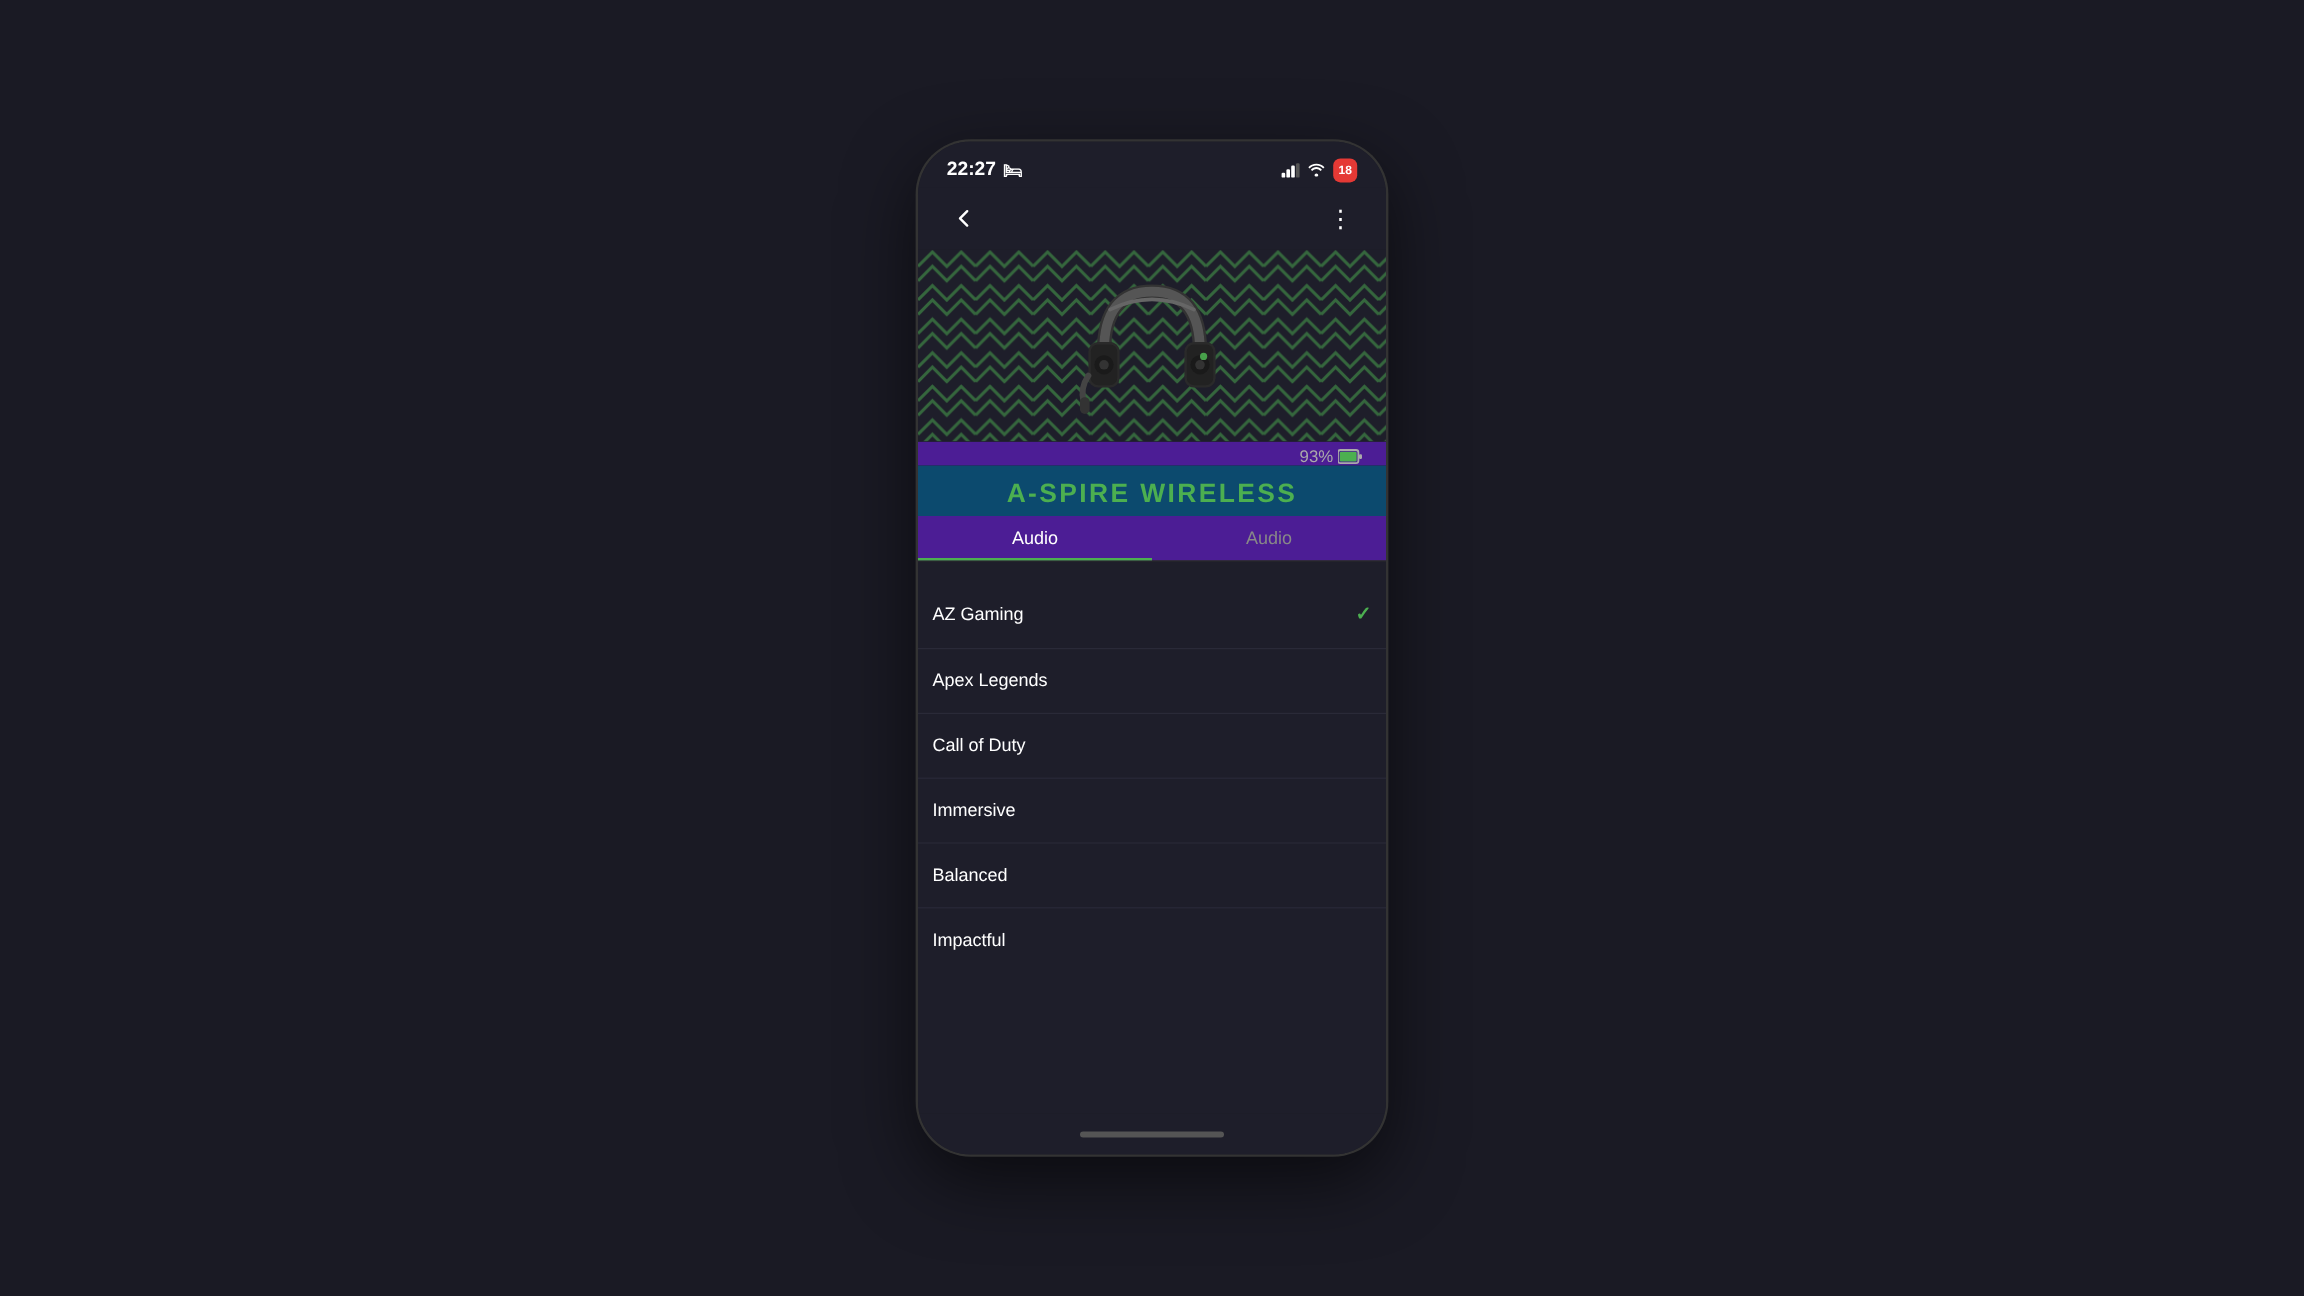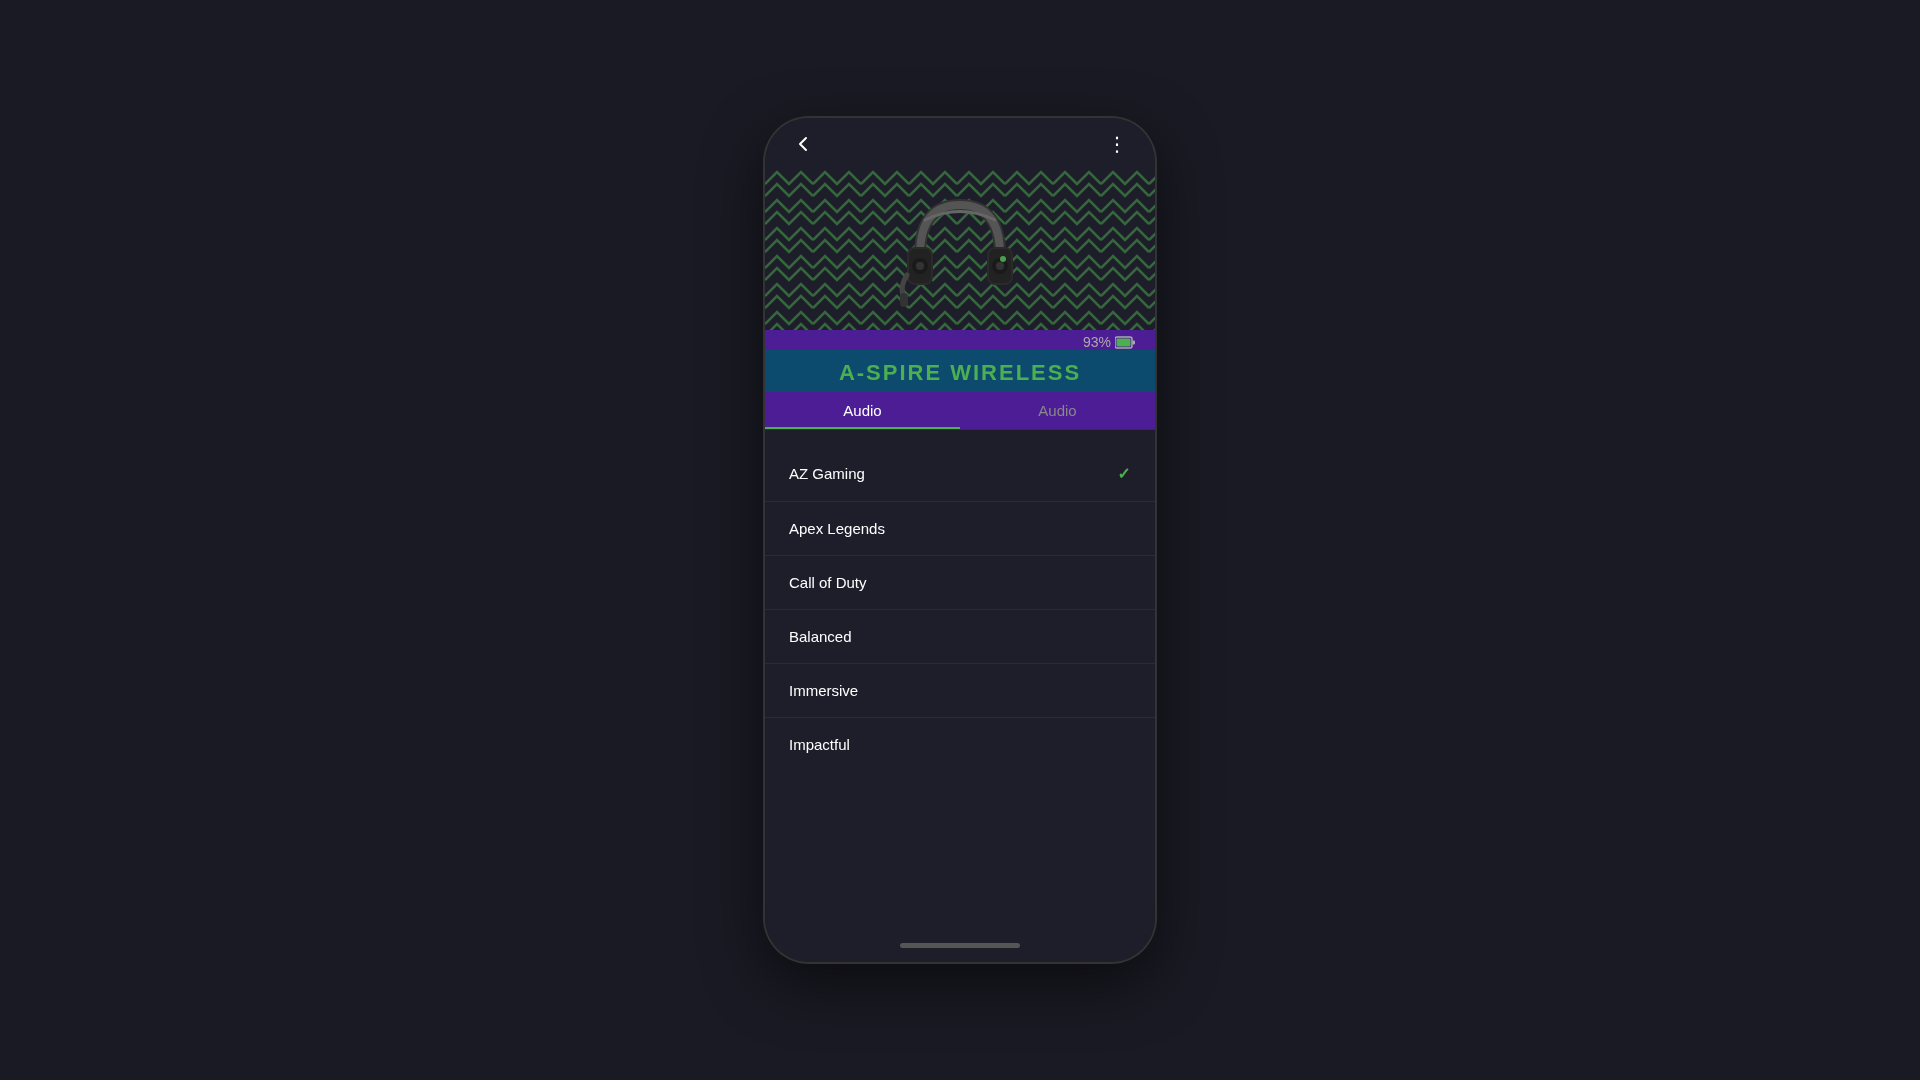--- a/index.html
+++ b/index.html
@@ -227,21 +227,21 @@
     }
 
     .preset-list::-webkit-scrollbar {
       display: none;
     }
 
     .preset-item {
       display: flex;
       align-items: center;
       justify-content: space-between;
-      padding: 18px 24px;
+      padding: 18px 12px;
       cursor: pointer;
       border-bottom: 1px solid #2a2a38;
     }
 
     .preset-item:last-child {
       border-bottom: none;
     }
 
     .preset-label {
       font-size: 15px;
@@ -270,20 +270,43 @@
       height: 5px;
       background: #555;
       border-radius: 3px;
     }
   </style>
 </head>
 <body>
 
 <div class="phone-frame">
 
+  <div class="status-bar">
+    <div class="status-time">
+      <span>22:27</span>
+
+      <span style="font-size:13px;">🛏</span>
+    </div>
+    <div class="status-icons">
+      <div class="signal-bars">
+        <div class="signal-bar" style="height:4px;"></div>
+        <div class="signal-bar" style="height:7px;"></div>
+        <div class="signal-bar" style="height:10px;"></div>
+        <div class="signal-bar" style="height:12px; background:#555;"></div>
+      </div>
+      <span class="wifi-icon">
+        <svg width="16" height="12" viewBox="0 0 16 12" fill="white">
+          <path d="M8 9.5c.83 0 1.5.67 1.5 1.5S8.83 12.5 8 12.5 6.5 11.83 6.5 11 7.17 9.5 8 9.5zm-3.54-2.04C5.52 6.4 6.71 5.75 8 5.75s2.48.65 3.54 1.71l1.06-1.06C11.33 5.13 9.74 4.25 8 4.25S4.67 5.13 3.4 6.4l1.06 1.06zm-2.12-2.12C3.7 3.98 5.74 3 8 3s4.3.98 5.66 2.34l1.06-1.06C13.24 2.8 10.74 1.5 8 1.5S2.76 2.8 1.28 4.28l1.06 1.06z"></path>
+        </svg>
+      </span>
+      <div class="notification-badge">
+        <span>18</span>
+      </div>
+    </div>
+  </div>
 
   <div class="header">
     <div class="back-btn">
       <svg width="20" height="20" viewBox="0 0 20 20" fill="white">
         <path d="M13 4l-6 6 6 6" stroke="white" stroke-width="2" fill="none" stroke-linecap="round" stroke-linejoin="round"></path>
       </svg>
     </div>
     <div class="more-btn">
       <span>⋮</span>
     </div>
@@ -365,25 +388,25 @@
 
     <div class="preset-item">
       <span class="preset-label">Apex Legends</span>
     </div>
 
     <div class="preset-item">
       <span class="preset-label">Call of Duty</span>
     </div>
 
     <div class="preset-item">
+      <span class="preset-label">Immersive</span>
+    </div>
+
+    <div class="preset-item">
       <span class="preset-label">Balanced</span>
-    </div>
-
-    <div class="preset-item">
-      <span class="preset-label">Immersive</span>
     </div>
 
     <div class="preset-item">
       <span class="preset-label">Impactful</span>
     </div>
 
 
   </div>
 
   <div class="home-indicator">

